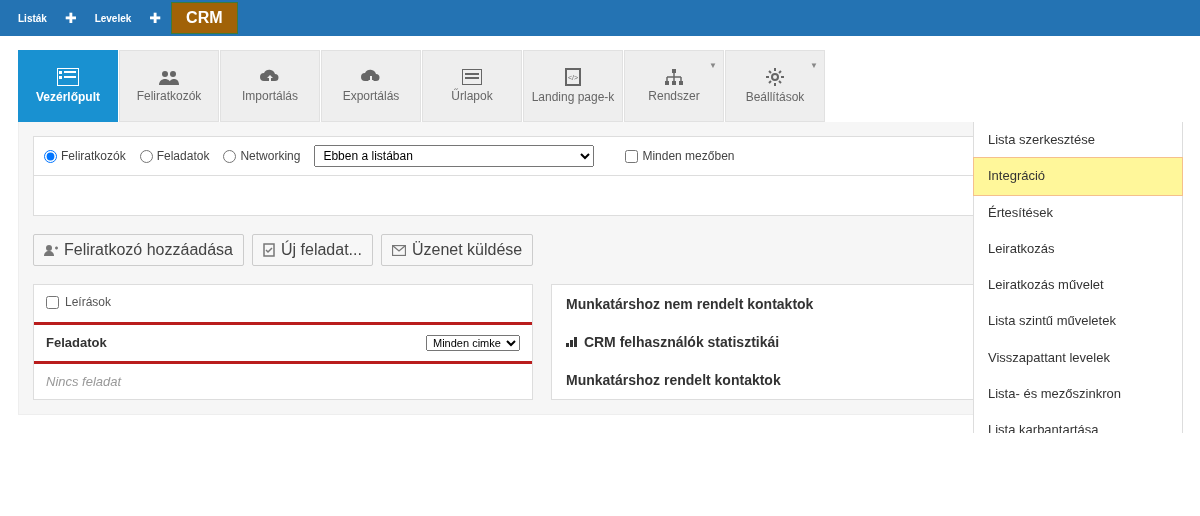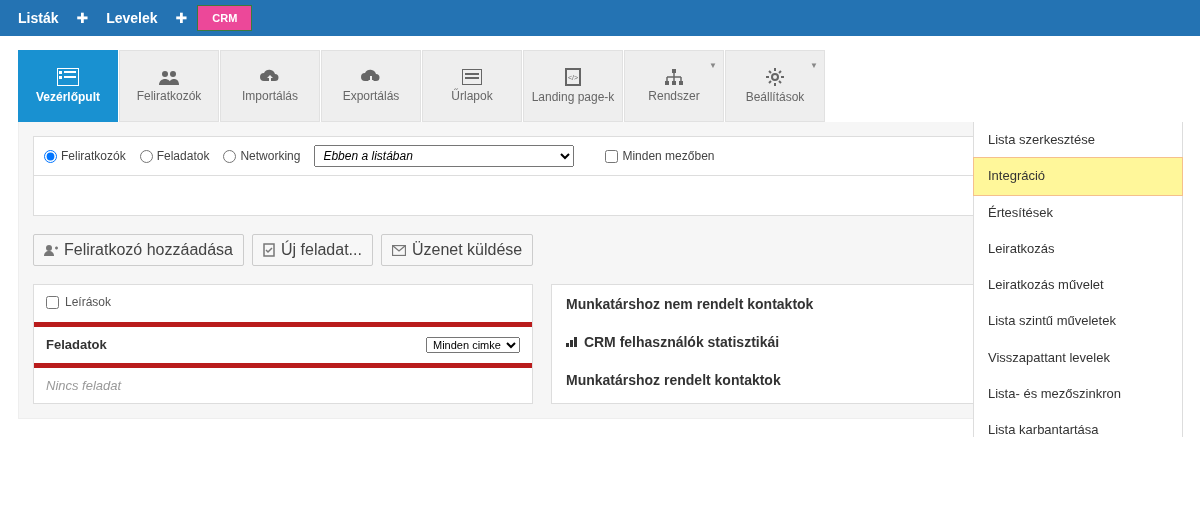--- a/index.html
+++ b/index.html
@@ -14,37 +14,37 @@
     background: #2473b3;
     height: 36px;
     display: flex;
     align-items: center;
     padding: 0 10px;
     gap: 6px;
   }
   .topbar .item {
     color: #fff;
     font-weight: bold;
-    font-size: 14px;
+    font-size: 10px;
     padding: 6px 8px;
     cursor: pointer;
   }
   .topbar .plus {
     color: #fff;
     font-size: 14px;
     padding: 0 4px;
     cursor: pointer;
   }
   .topbar .crm {
-    background: #ec4899;
+    background: #a16207;
     border: 1px solid #3d7a3d;
     padding: 6px 14px;
     color: #fff;
     font-weight: bold;
-    font-size: 11px;
+    font-size: 16px;
     cursor: pointer;
   }
   
   .tabs {
     display: flex;
     background: #fff;
     padding-top: 14px;
     padding-left: 18px;
   }
   .tab {
@@ -114,22 +114,21 @@
     display: inline-flex;
     align-items: center;
     gap: 4px;
     cursor: pointer;
     color: #444;
     font-size: 12px;
   }
   .filter-row select {
     font-size: 12px;
     padding: 2px 4px;
-    width: 260px;
-    font-style: italic;
+    width: 280px;
   }
   .search-box {
     background: #fff;
     border: 1px solid #ddd;
     border-top: none;
     height: 40px;
     margin-bottom: 18px;
   }
   .action-row {
     display: flex;
@@ -154,21 +153,21 @@
     gap: 18px;
   }
   .panel-left, .panel-right {
     background: #fff;
     border: 1px solid #ddd;
     flex: 1;
     min-height: 110px;
   }
   .panel-left { flex: 0 0 500px; }
   .panel-left .prow {
-    border-bottom: 5px solid #b91c1c;
+    border-bottom: 3px solid #b91c1c;
     padding: 10px 12px;
   }
   .panel-left .prow.h {
     display: flex;
     justify-content: space-between;
     align-items: center;
     font-weight: bold;
     color: #333;
   }
   .panel-left .prow.h select { font-size: 11px; padding: 0px 2px; }

